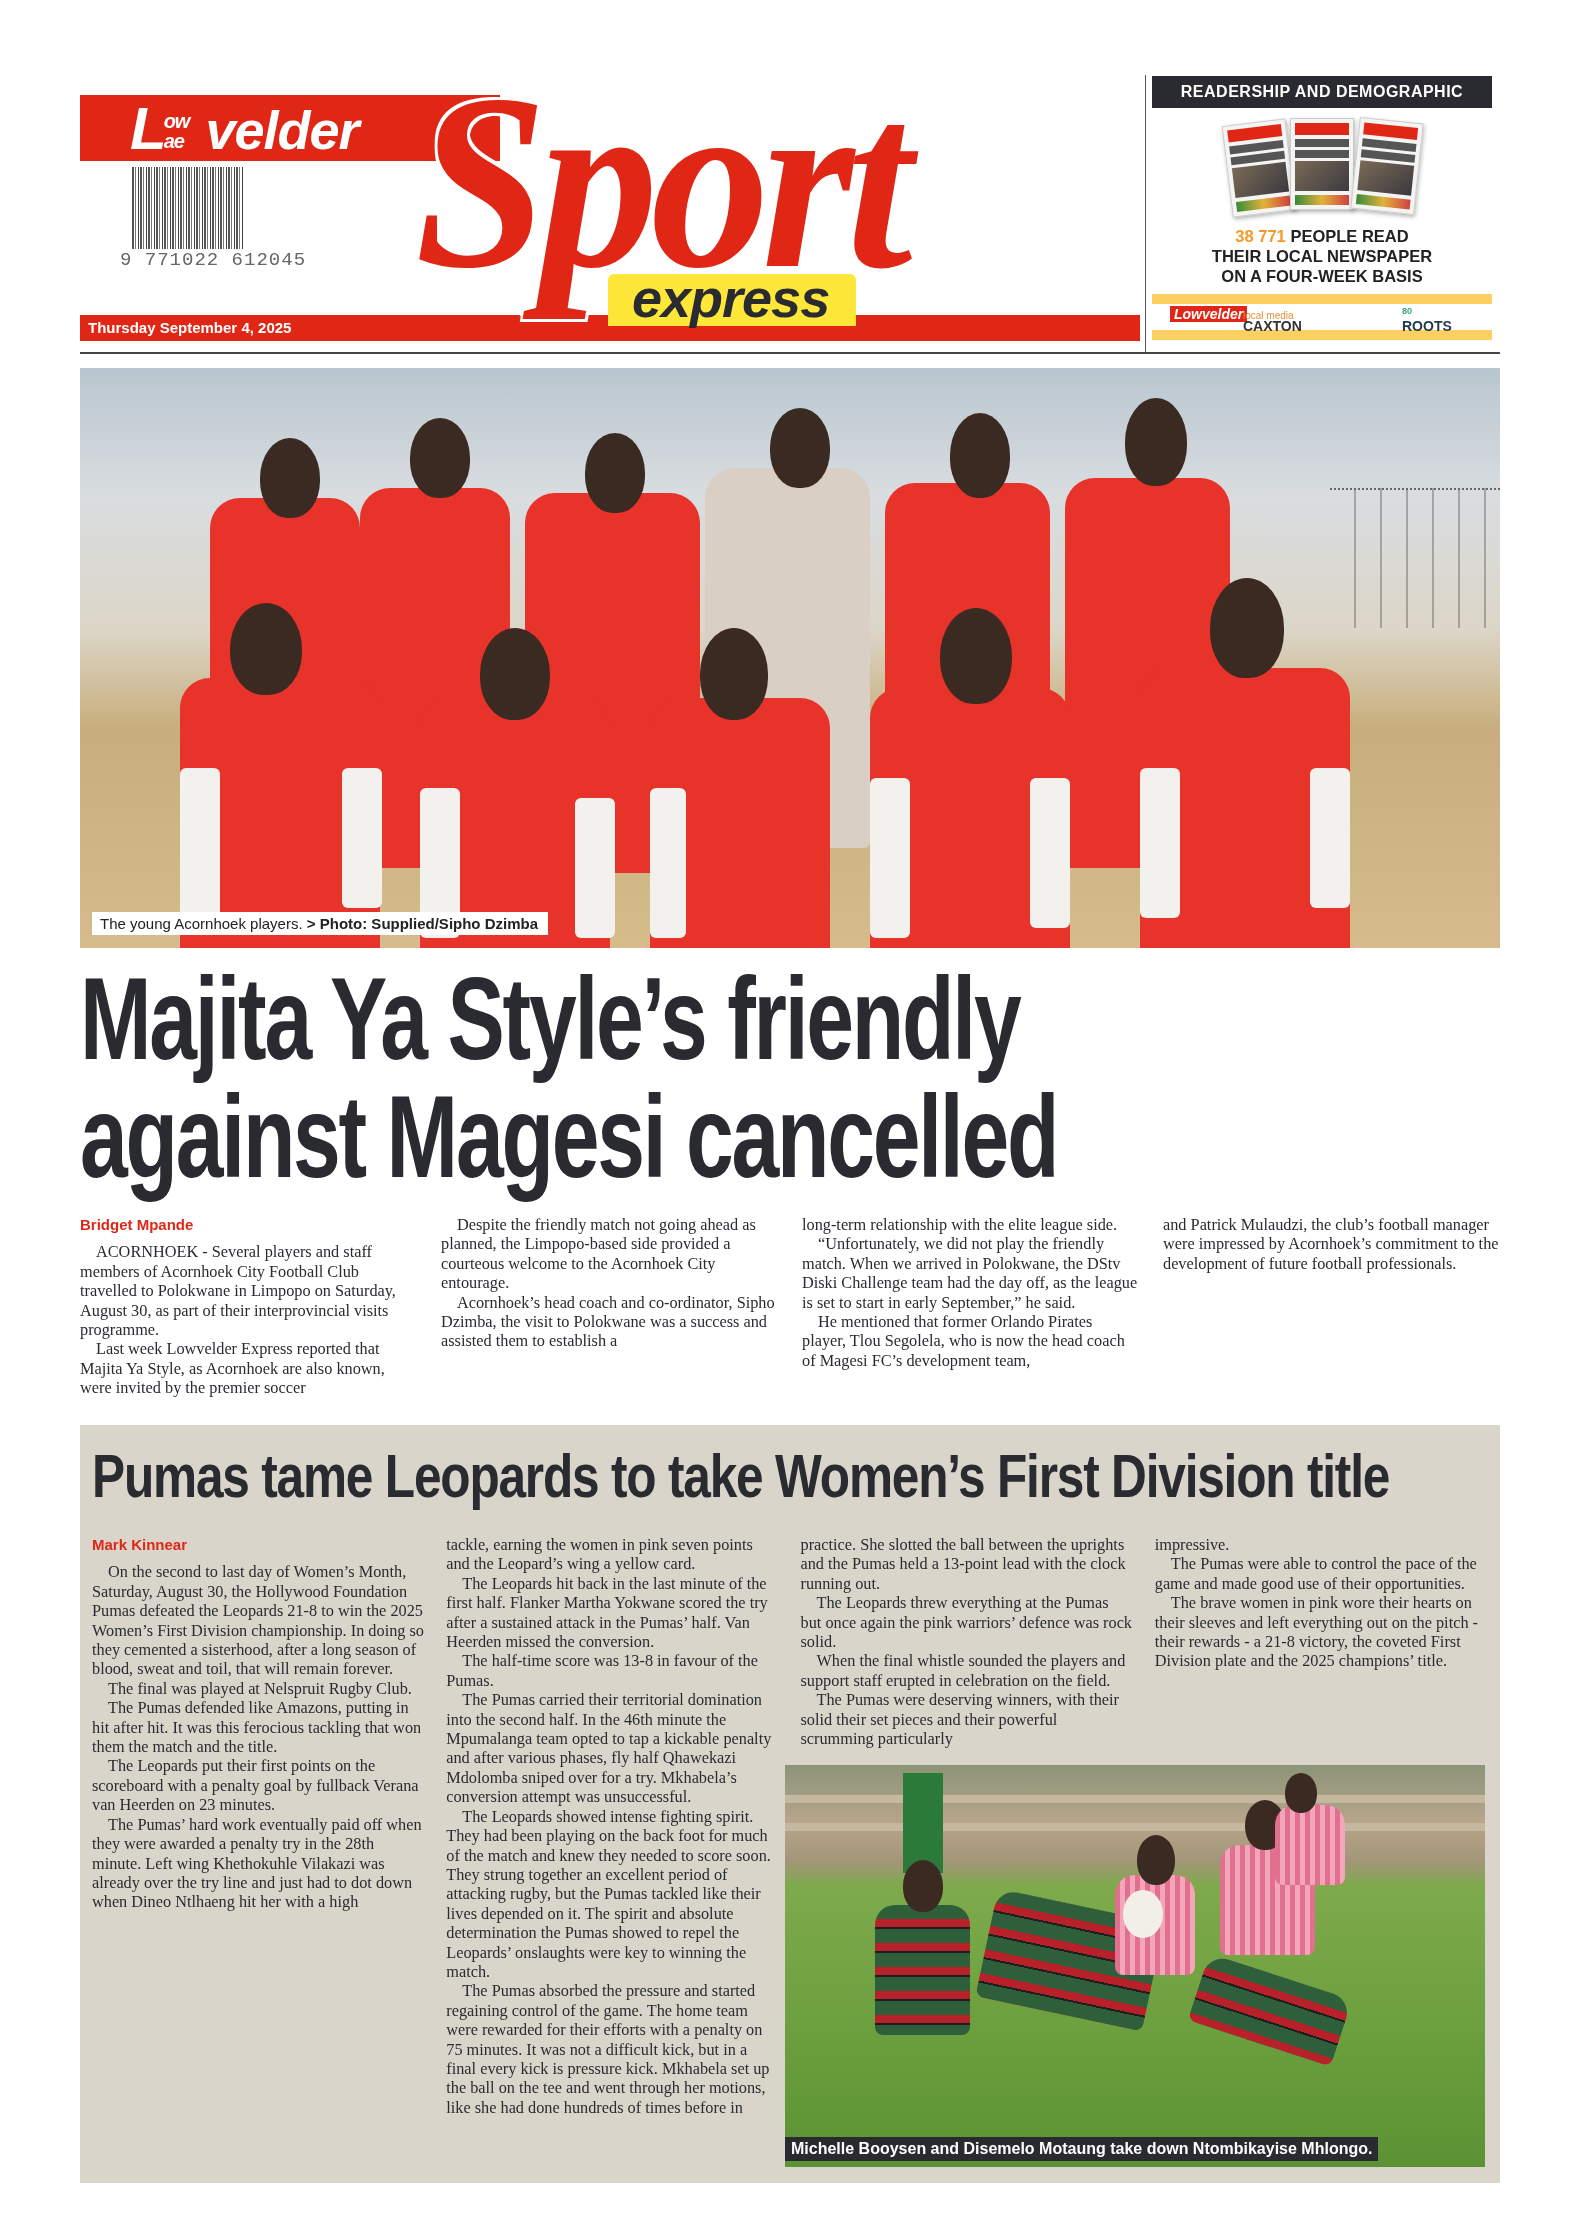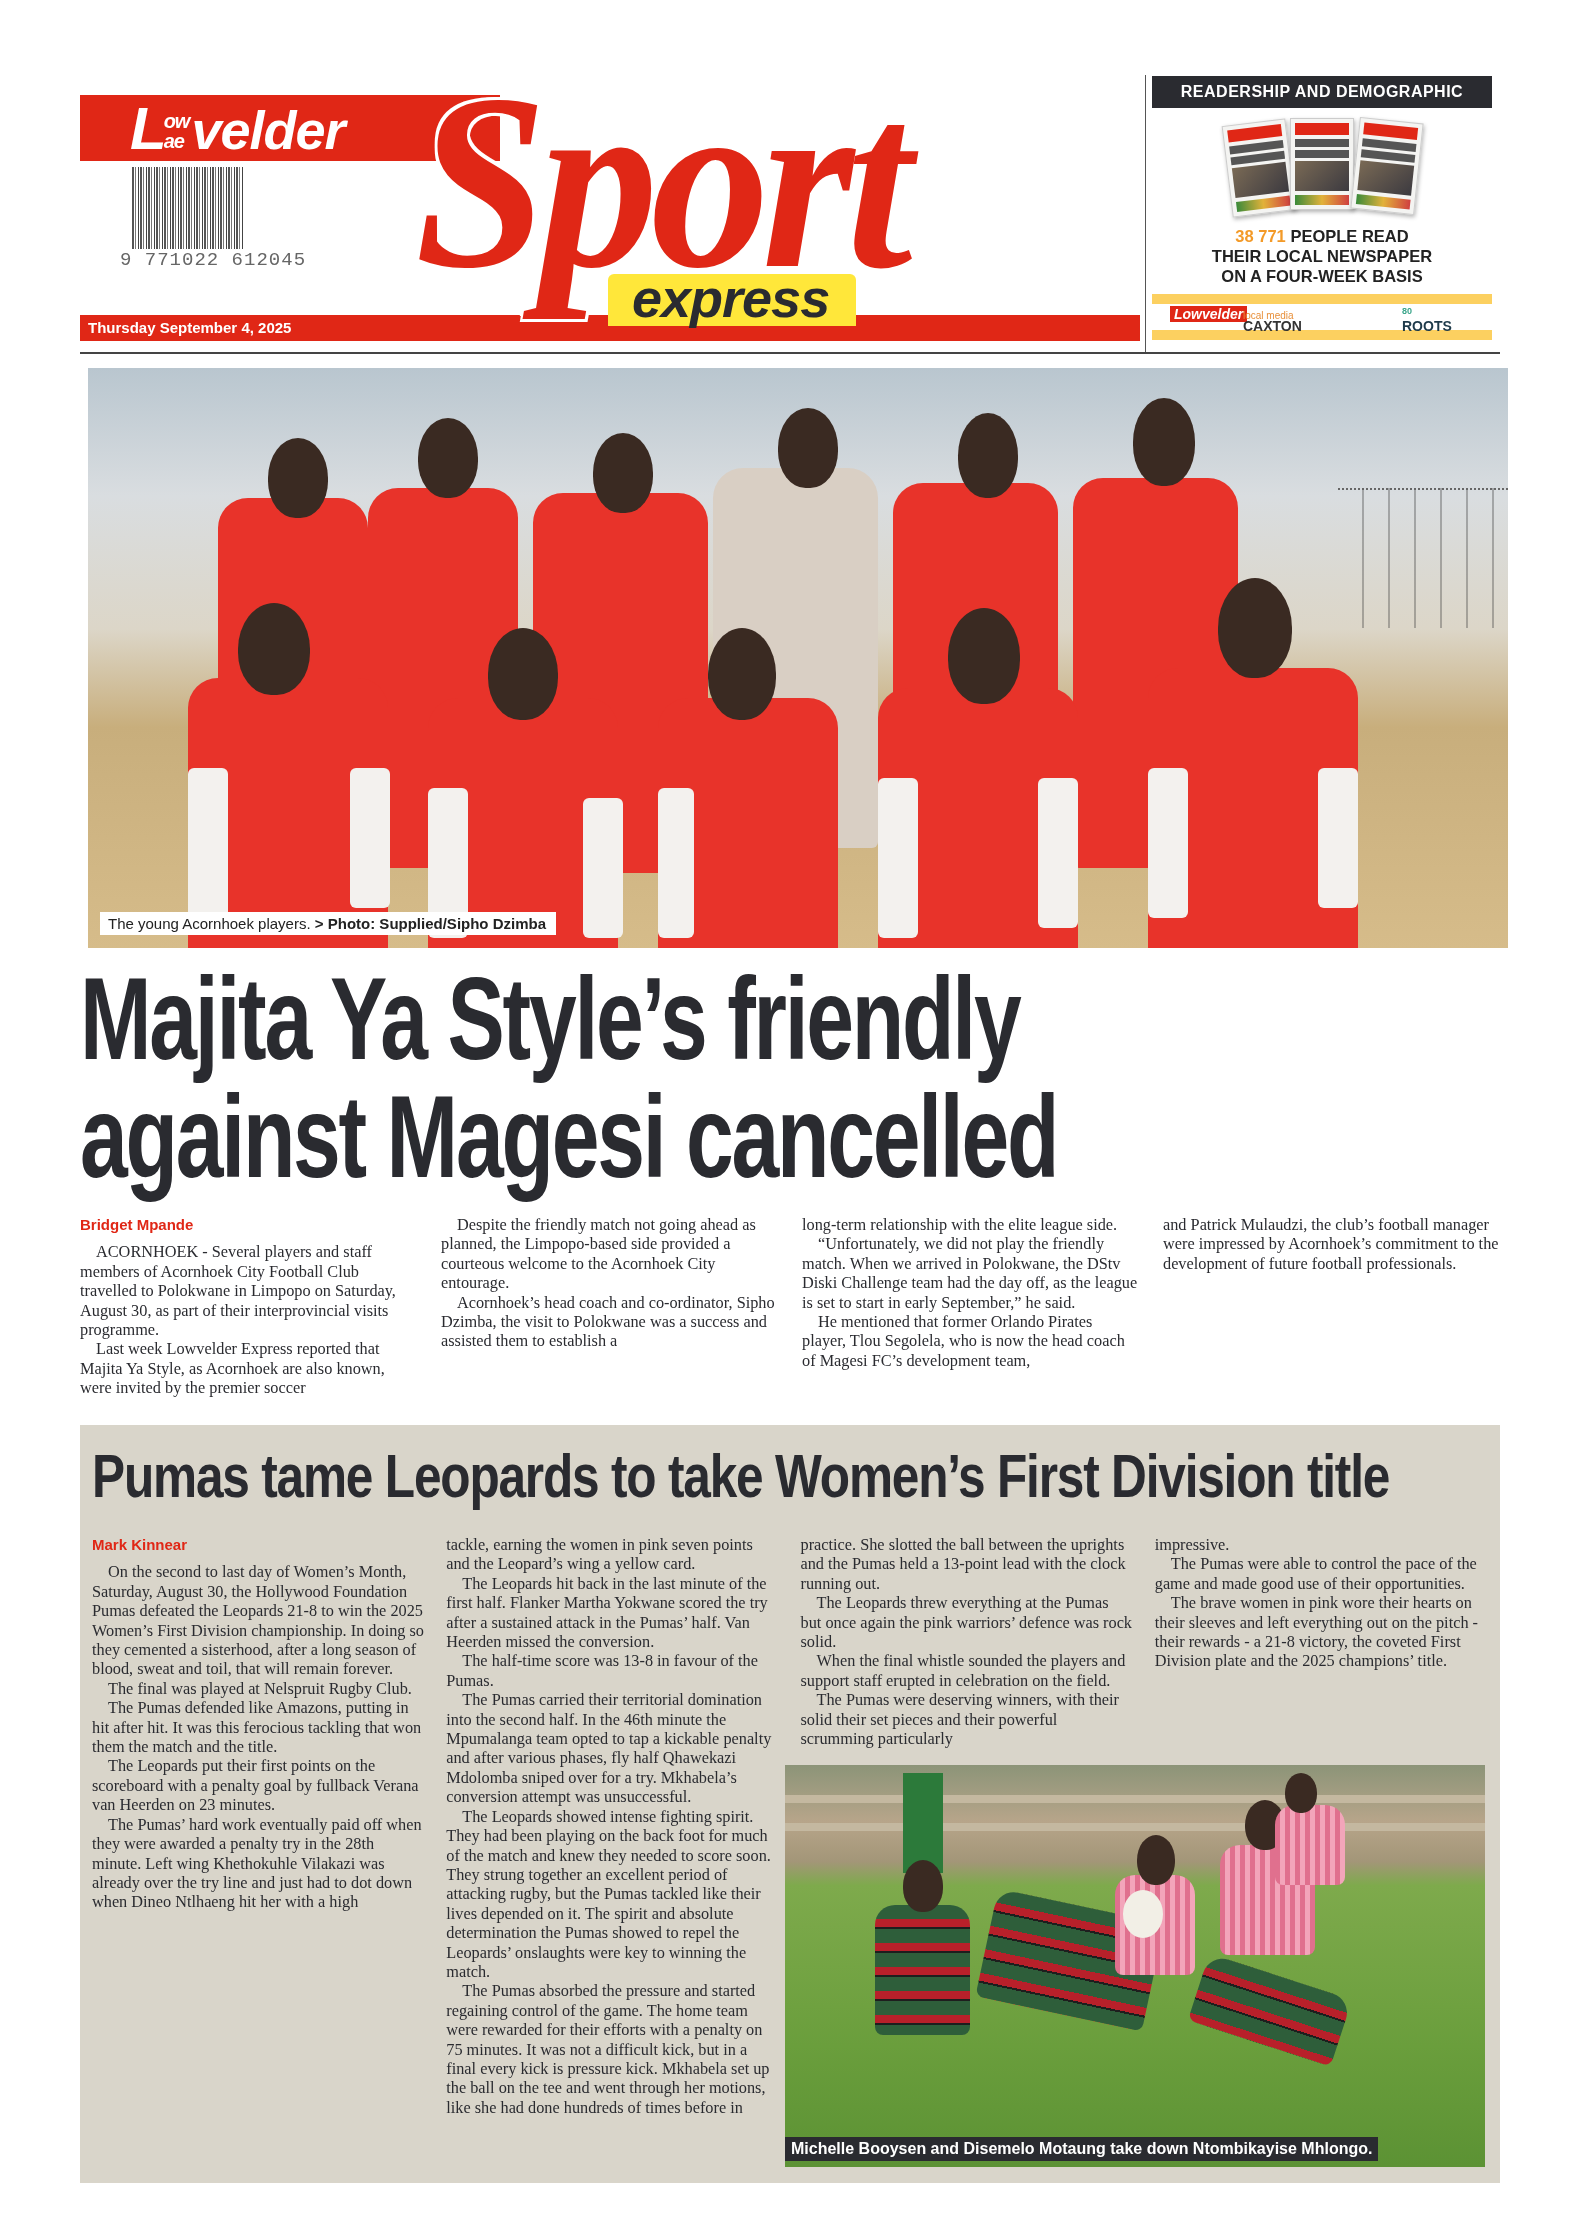--- a/index.html
+++ b/index.html
@@ -4,21 +4,21 @@
 <style>
   * { box-sizing: border-box; margin: 0; padding: 0; }
   html, body { width: 1572px; height: 2224px; background: #ffffff; overflow: hidden; }
   body { position: relative; font-family: "Liberation Serif", serif; color: #2a2b30; }
 
   
   .masthead { position: absolute; left: 80px; top: 75px; width: 1060px; height: 270px; }
   .lv-bar { position: absolute; left: 0; top: 20px; width: 420px; height: 66px; background: #e02716; }
   .lv-logo { position: absolute; left: 50px; top: 24px; color: #fff; font-family: "Liberation Sans", sans-serif; font-weight: bold; font-style: italic; font-size: 54px; letter-spacing: -1px; line-height: 60px; }
   .lv-logo .lw { display: inline-block; font-size: 60px; }
-  .lv-logo .small { display: inline-flex; flex-direction: column; font-size: 20px; line-height: 20px; vertical-align: top; margin-top: 12px; margin-left: -2px; margin-right: 2px; }
+  .lv-logo .small { display: inline-flex; flex-direction: column; font-size: 20px; line-height: 20px; vertical-align: top; margin-top: 12px; margin-left: -2px; margin-right: 16px; }
   .barcode { position: absolute; left: 40px; top: 92px; width: 120px; height: 100px; }
   .barcode .bars { width: 112px; height: 82px; margin-left: 12px;
     background: repeating-linear-gradient(90deg, #555 0 2px, #fff 2px 3px, #777 3px 4px, #fff 4px 6px, #444 6px 7px, #fff 7px 8px); }
   .barcode .num { font-family: "Liberation Mono", monospace; font-size: 19px; color: #666; letter-spacing: 1px; margin-top: 0; white-space: nowrap; }
   .date-bar { position: absolute; left: 0; top: 240px; width: 1060px; height: 26px; background: #e02716; }
   .date-text { position: absolute; left: 8px; top: 244px; color: #fff; font-family: "Liberation Sans", sans-serif; font-weight: bold; font-size: 15px; }
   .sport-word { position: absolute; left: 335px; top: -28px; color: #e02716; font-family: "Liberation Serif", serif; font-weight: bold; font-style: italic; font-size: 250px; letter-spacing: -8px; line-height: 270px;
     text-shadow: -3px -3px 0 #fff, 3px -3px 0 #fff, -3px 3px 0 #fff, 3px 3px 0 #fff; transform: scaleX(0.95); transform-origin: left top; }
   .express-box { position: absolute; left: 528px; top: 199px; width: 248px; height: 52px; background: #ffe73a; border-radius: 6px 6px 0 0; }
   .express-word { position: absolute; left: 552px; top: 195px; color: #2a2b30; font-family: "Liberation Sans", sans-serif; font-weight: bold; font-style: italic; font-size: 54px; line-height: 56px; letter-spacing: -1px; }
@@ -38,21 +38,21 @@
   .ad-text .num { color: #f39a28; }
   .ad-logos { margin-top: 8px; height: 46px; background: linear-gradient(180deg,#fcd060 0 10px,#fff 10px 36px,#fcd060 36px); position: relative; }
   .ad-logos span { position: absolute; top: 12px; font-family: "Liberation Sans", sans-serif; font-size: 14px; font-weight: bold; }
   .ad-lv { left: 18px; background: #e02716; color: #fff; font-style: italic; padding: 0 4px; text-align: center; }
   .ad-cx { left: 91px; color: #333; font-weight: normal !important; }
   .ad-cx i { color: #e8903a; font-size: 10px; font-style: normal; }
   .ad-roots { left: 250px; color: #1e3a4a; font-size: 17px !important; }
 
   
   .photo1 { position: absolute; left: 80px; top: 368px; width: 1420px; height: 580px; overflow: hidden;
-    background: linear-gradient(180deg, #b9c6cf 0%, #d9dde0 22%, #dcd6c8 45%, #c8ae7c 62%, #d6bc8a 100%); margin-left: 8px; }
+    background: linear-gradient(180deg, #b9c6cf 0%, #d9dde0 22%, #dcd6c8 45%, #c8ae7c 62%, #d6bc8a 100%); }
   .jersey { position: absolute; background: #e8332a; border-radius: 30px 30px 6px 6px; }
   .jersey.light { background: #d9cfc4; }
   .sleeve { position: absolute; background: #f3f1ee; border-radius: 6px; }
   .head { position: absolute; background: #3a2a22; border-radius: 50% 50% 46% 46%; }
   .fence { position: absolute; right: 0; top: 120px; width: 170px; height: 140px; border-top: 2px dotted #666; background: repeating-linear-gradient(90deg, transparent 0 24px, rgba(60,60,60,0.35) 24px 26px); }
   .caption1 { position: absolute; left: 12px; top: 544px; background: #fff; padding: 3px 10px 3px 8px; font-family: "Liberation Sans", sans-serif; font-size: 15px; color: #222; }
   .caption1 b { font-weight: bold; }
 
   
   .headline1 { position: absolute; left: 80px; top: 960px; width: 1420px; font-family: "Liberation Sans", sans-serif; font-weight: bold; font-size: 116px; line-height: 118px; color: #2a2b30; letter-spacing: -3px; transform: scaleX(0.74); transform-origin: left top; white-space: nowrap; }

